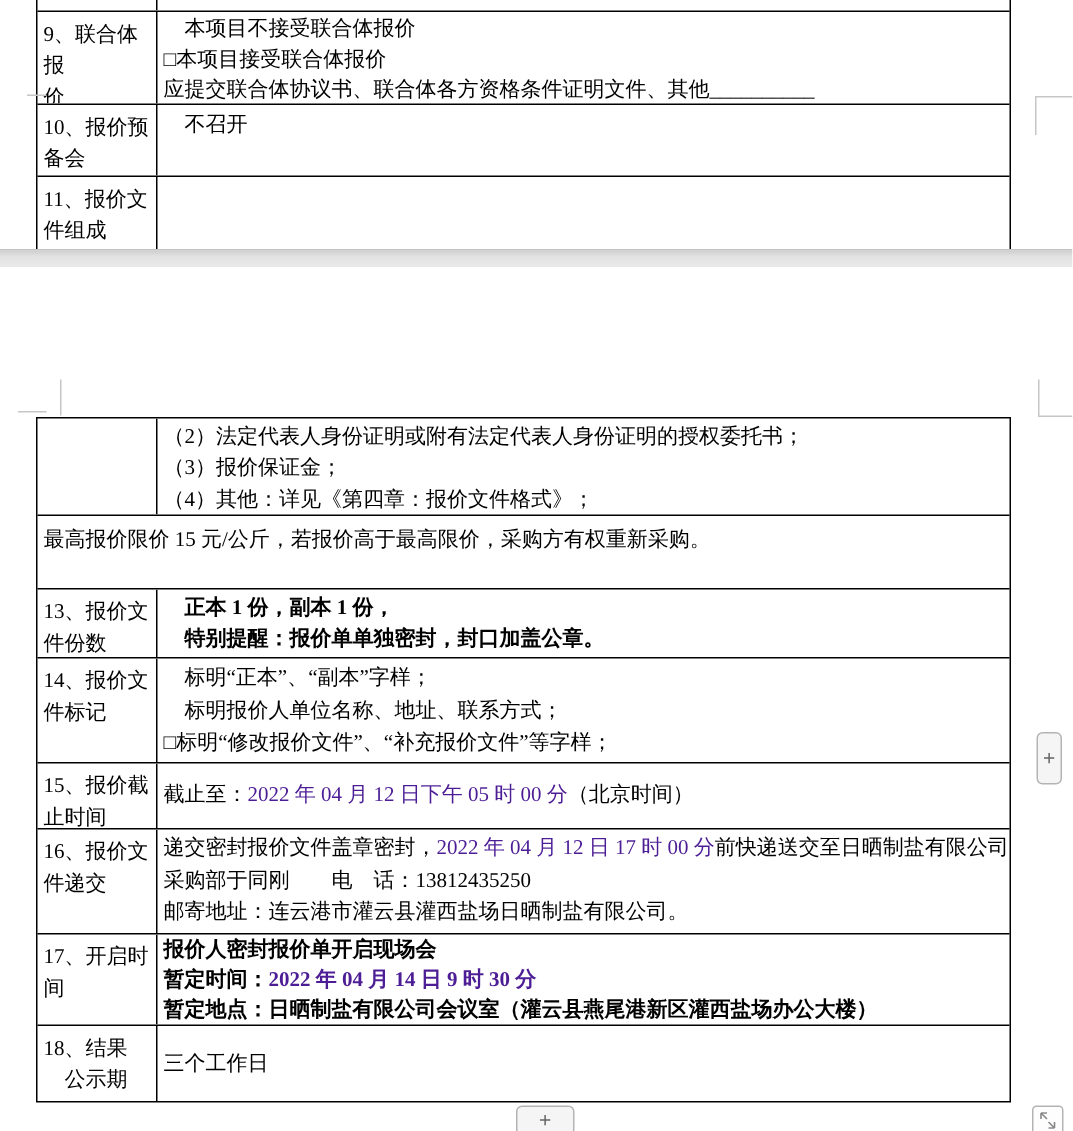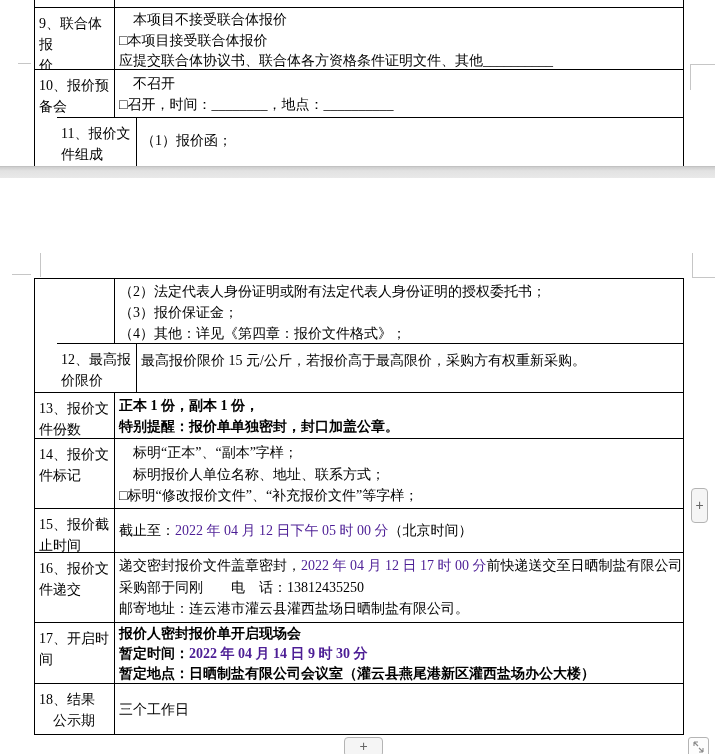--- a/index.html
+++ b/index.html
@@ -5,21 +5,21 @@
   html,body{margin:0;padding:0;}
   body{
     position:relative;
     width:715px;height:754px;
     overflow:hidden;
     background:#ffffff;
     font-family:"Liberation Serif","DejaVu Serif",serif;
     color:#000;
   }
   
-  .tblwrap{position:absolute;left:34px;width:650px;box-sizing:border-box;}
+  .tblwrap{position:absolute;left:24px;width:650px;box-sizing:border-box;}
   .p1{top:0;height:166px;border-left:1px solid #000;border-right:1px solid #000;}
   .p2{top:278px;height:457px;border:1px solid #000;}
   .trow{display:flex;box-sizing:border-box;border-top:1px solid #000;overflow:hidden;}
   .trow.first{border-top:none;}
   .tlabel{
     flex:0 0 80px;width:80px;box-sizing:border-box;
     border-right:1px solid #000;
     padding:5px 2px 0 4px;
     font-size:14px;line-height:21px;
     white-space:pre-line;overflow:hidden;
@@ -27,22 +27,22 @@
   .tcontent{
     flex:1 1 auto;box-sizing:border-box;
     padding:2px 2px 0 4px;
     font-size:14px;line-height:20.5px;
     overflow:hidden;
   }
   .line{white-space:pre;}
   .red{color:#4c1d95;}
   .bold{font-weight:bold;}
   
-  .h7{height:7px;} .h62{height:62px;} .h48{height:48px;} .h49{height:49px;margin-left:22px;}
-  .h64{height:64px;} .h46{height:46px;} .h70{height:70px;} .h44{height:44px;}
+  .h7{height:7px;} .h62{height:62px;} .h48{height:48px;} .h49{height:49px;}
+  .h64{height:64px;} .h46{height:46px;gap:14px;} .h70{height:70px;} .h44{height:44px;}
   .h61{height:61px;} .h51{height:51px;}
   .c-r9{padding-top:2px;}
   .c-r10{padding-top:3px;line-height:21px;}
   .c-r11a{padding-top:13px;}
   .c-r11b{padding-top:2px;line-height:21px;}
   .c-r12{padding-top:7px;}
   .c-r13{padding-top:2px;line-height:21px;}
   .c-r14{padding-top:3px;line-height:21.5px;}
   .c-r15{padding-top:12px;}
   .c-r16{padding-top:2px;line-height:21.5px;}
@@ -85,30 +85,26 @@
       <div class="line"><span>□本项目接受联合体报价</span></div>
       <div class="line"><span>应提交联合体协议书、联合体各方资格条件证明文件、其他__________</span></div>
     </div>
   </div>
 
   <div class="trow h48">
     <div class="tlabel">10、报价预
 备会</div>
     <div class="tcontent c-r10">
       <div class="line"><span>　不召开</span></div>
-      <div class="line"><span>□召开，时间：________，地点：__________</span></div>
     </div>
   </div>
 
   <div class="trow h49">
     <div class="tlabel">11、报价文
 件组成</div>
-    <div class="tcontent c-r11a">
-      <div class="line"><span>（1）报价函；</span></div>
-    </div>
   </div>
 </div>
 
 <div class="band"></div>
 
 <div class="mark" style="left:18px;top:63px;width:13px;height:1px;"></div>
 <div class="mark" style="left:690px;top:64px;width:25px;height:1px;"></div>
 <div class="mark" style="left:690px;top:64px;width:1px;height:26px;"></div>
 <div class="mark" style="left:12px;top:274px;width:19px;height:1px;"></div>
 <div class="mark" style="left:40px;top:253px;width:1px;height:24px;"></div>
@@ -120,22 +116,20 @@
   <div class="trow first h64">
     <div class="tlabel"></div>
     <div class="tcontent c-r11b">
       <div class="line"><span>（2）法定代表人身份证明或附有法定代表人身份证明的授权委托书；</span></div>
       <div class="line"><span>（3）报价保证金；</span></div>
       <div class="line"><span>（4）其他：详见《第四章：报价文件格式》；</span></div>
     </div>
   </div>
 
   <div class="trow h49">
-    <div class="tlabel">12、最高报
-价限价</div>
     <div class="tcontent c-r12">
       <div class="line"><span>最高报价限价 15 元/公斤，若报价高于最高限价，采购方有权重新采购。</span></div>
     </div>
   </div>
 
   <div class="trow h46">
     <div class="tlabel">13、报价文
 件份数</div>
     <div class="tcontent c-r13 bold">
       <div class="line"><span>正本 1 份，副本 1 份，</span></div>

